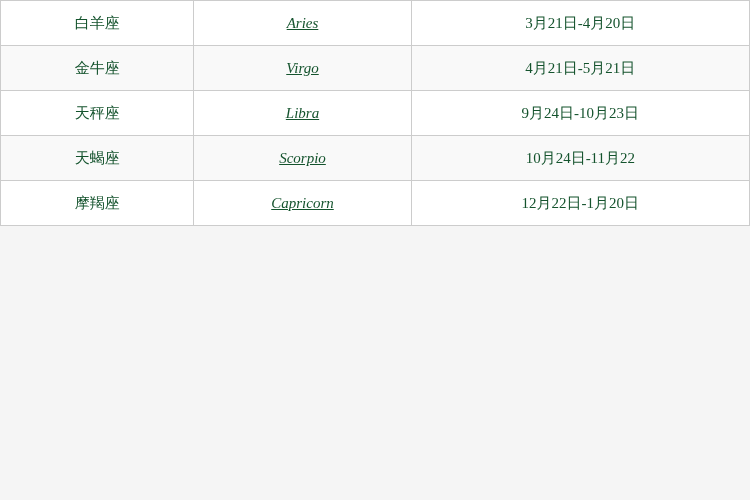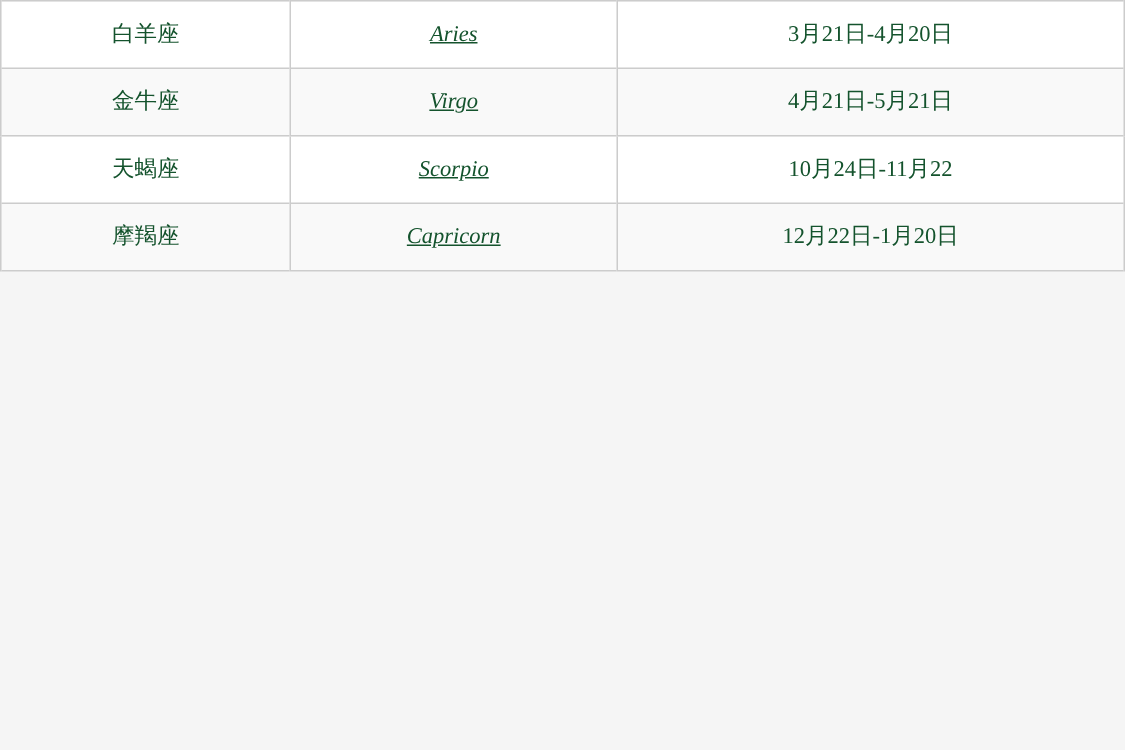--- a/index.html
+++ b/index.html
@@ -66,20 +66,25 @@
           <td>白羊座</td>
           <td>Aries</td>
           <td>3月21日-4月20日</td>
         </tr>
         <tr>
           <td>金牛座</td>
           <td>Virgo</td>
           <td>4月21日-5月21日</td>
         </tr>
         <tr>
+          <td>天秤座</td>
+          <td>Libra</td>
+          <td>9月24日-10月23日</td>
+        </tr>
+        <tr>
           <td>天蝎座</td>
           <td>Scorpio</td>
           <td>10月24日-11月22</td>
         </tr>
         <tr>
           <td>摩羯座</td>
           <td>Capricorn</td>
           <td>12月22日-1月20日</td>
         </tr>
       </tbody>

